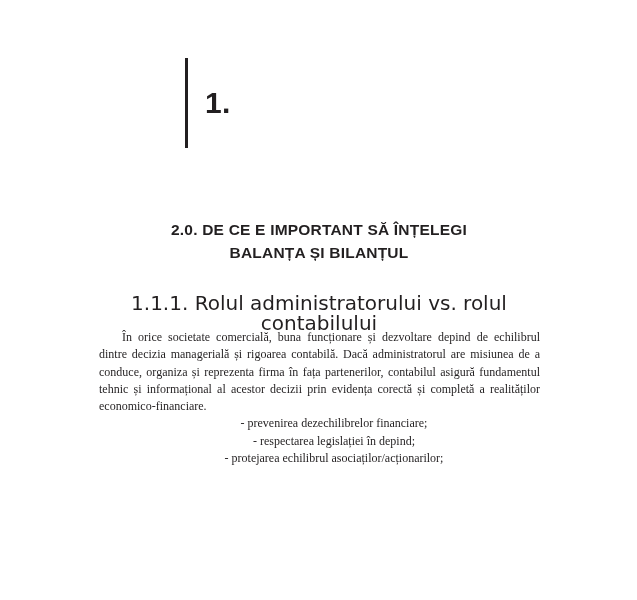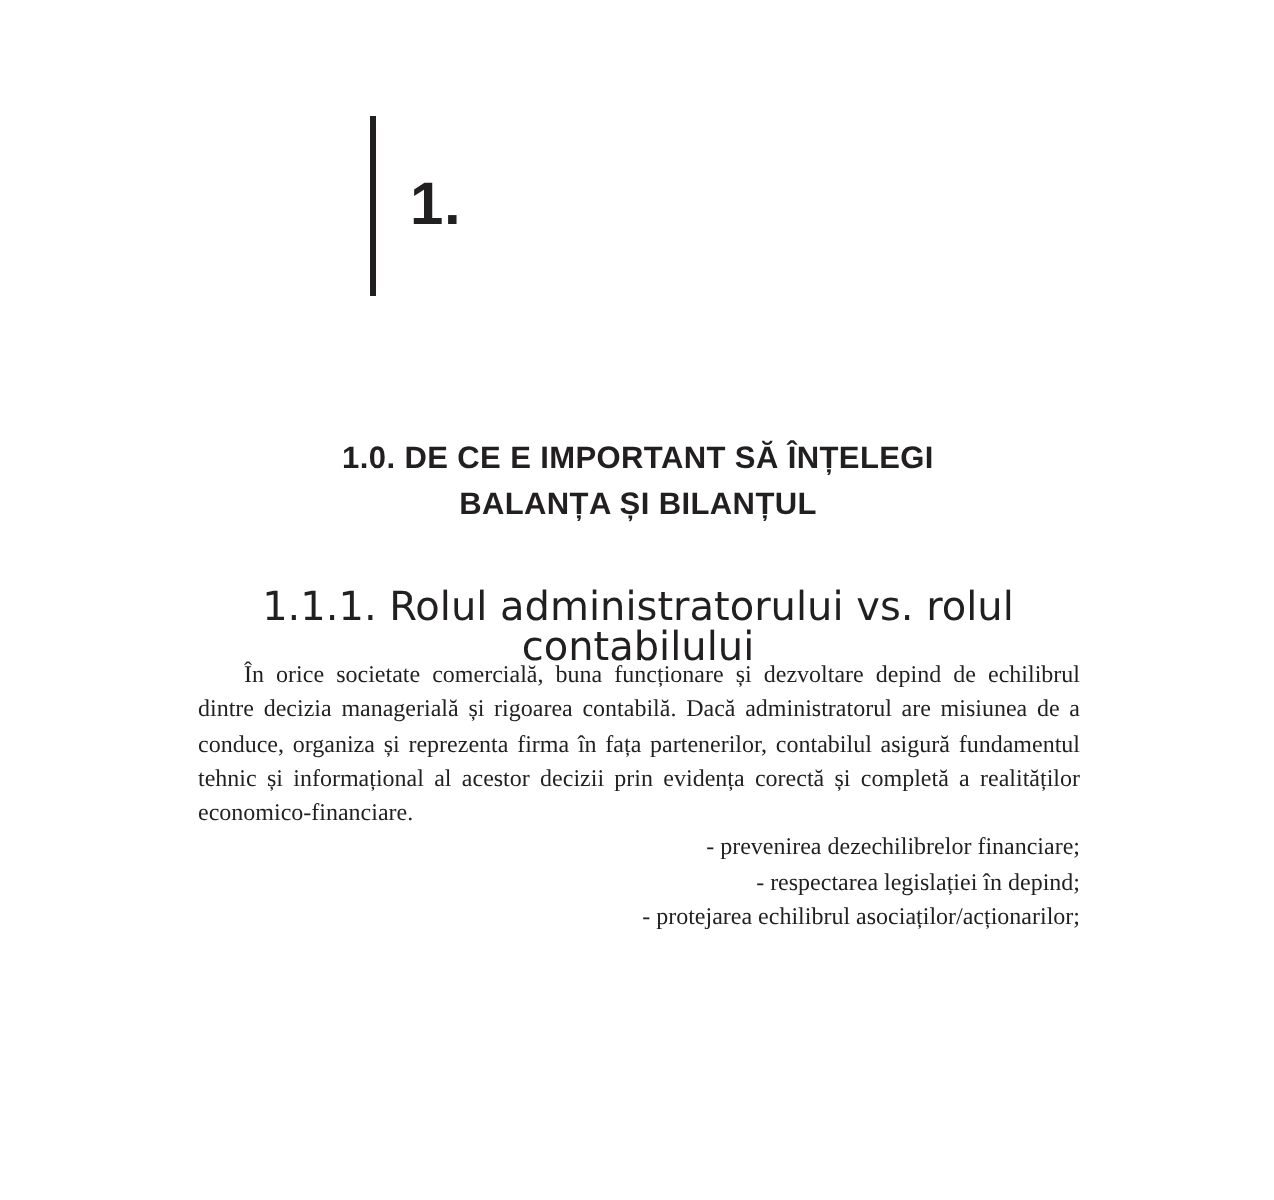--- a/index.html
+++ b/index.html
@@ -85,38 +85,38 @@
     text-align: justify;
     color: var(--ink);
   }
   .para {
     margin: 0;
     text-indent: 23px;
   }
   .hyph-list { margin: 0; }
   .list-item {
     padding-left: 29px;
-    text-align: right;
+    text-align: center;
   }
   .list-item .dash { display: inline; }
 </style>
 </head>
 <body>
 
 <div class="page">
 
   <header class="chapter">
     <span class="chapter-bar"></span>
     <h1 class="chapter-title">
       <span>1.</span>
     </h1>
   </header>
 
   <h2 class="section">
-    <span class="sec-line">1.0. DE CE E IMPORTANT SĂ ÎNȚELEGI</span>
+    <span class="sec-line">2.0. DE CE E IMPORTANT SĂ ÎNȚELEGI</span>
     <span class="sec-line">BALANȚA ȘI BILANȚUL</span>
   </h2>
 
   <h3 class="subsection">1.1.1. Rolul administratorului vs. rolul contabilului</h3>
 
   <main class="body-text">
     <p class="para">În orice societate comercială, buna funcționare și dezvoltare depind de echilibrul dintre decizia managerială și rigoarea contabilă. Dacă administratorul are misiunea de a conduce, organiza și reprezenta firma în fața partenerilor, contabilul asigură fundamentul tehnic și informațional al acestor decizii prin evidența corectă și completă a realităților economico-financiare.</p>
     <div class="hyph-list">
       <div class="list-item"><span class="dash">-</span> <span>prevenirea dezechilibrelor financiare;</span></div>
       <div class="list-item"><span class="dash">-</span> <span>respectarea legislației în depind;</span></div>

